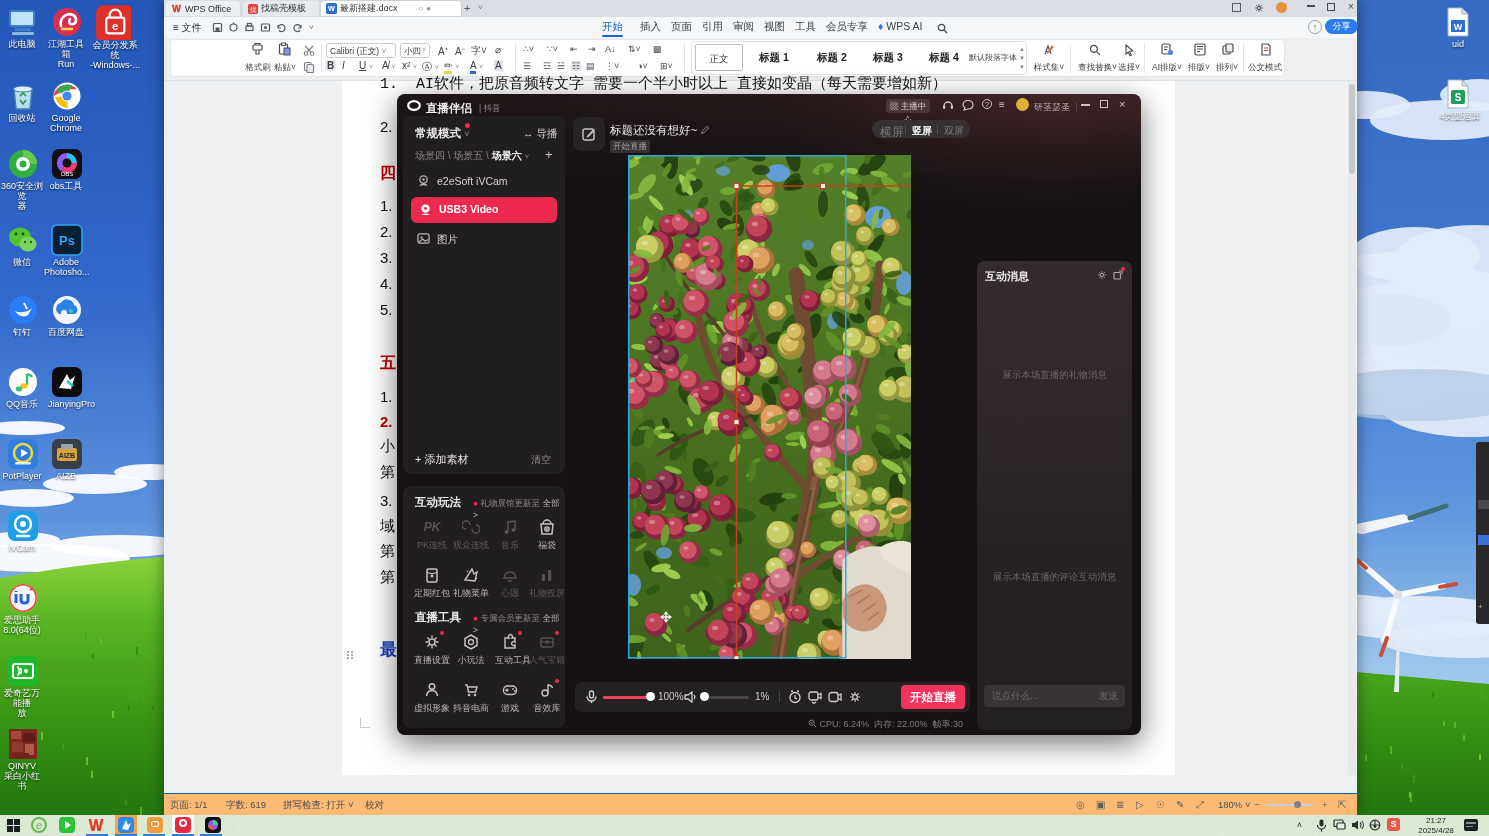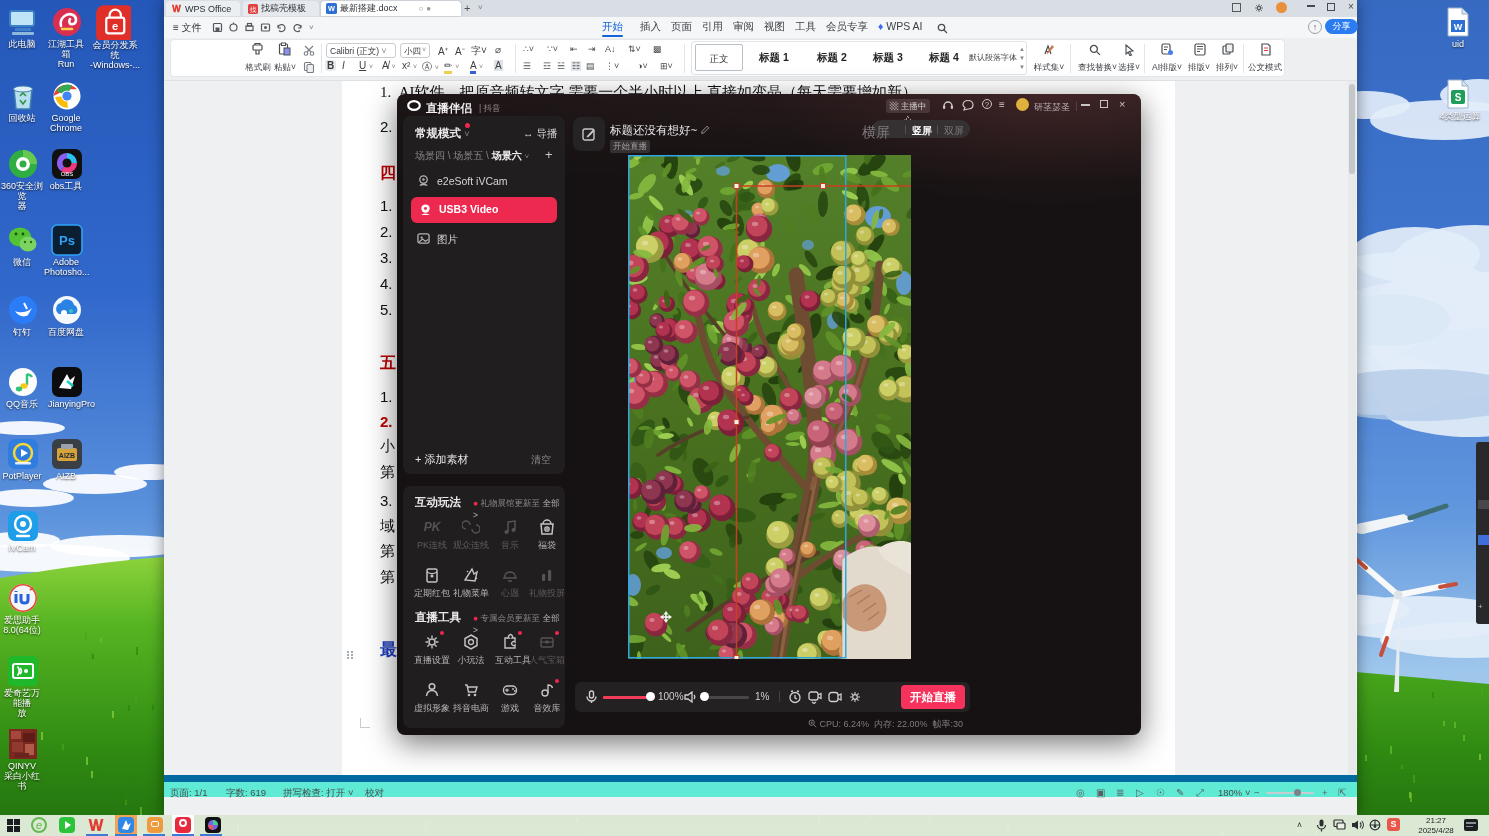--- a/index.html
+++ b/index.html
@@ -6,21 +6,21 @@
 .abs{position:absolute}
 .lbl{position:absolute;color:#fff;font-size:9px;text-align:center;text-shadow:0 1px 2px rgba(0,0,0,.8);line-height:10px}
 .ic{position:absolute}
 .wps{position:absolute;left:164px;top:0;width:1193px;height:815px;background:#eef0f1;box-shadow:0 0 14px rgba(0,0,0,.45)}
 .tabbar{position:absolute;left:0;top:0;width:100%;height:17px;background:#d9dee4}
 .tab{position:absolute;top:1px;height:15px;border-radius:4px 4px 0 0;font-size:8.5px;color:#2c2f33;display:flex;align-items:center;padding:0 5px;gap:3px;white-space:nowrap;overflow:hidden}
 .row2{position:absolute;left:0;top:17px;width:100%;height:21px;background:#f4f6f8}
 .ribbon{position:absolute;left:0;top:38px;width:100%;height:43px;background:#edeff1;border-bottom:1px solid #dfe2e5}
 .rtab{position:absolute;top:3px;font-size:10.5px;color:#3b3e42}
 .doc{position:absolute;left:178px;top:81px;width:833px;height:694px;background:#fff}
-.statusbar{position:absolute;left:0;top:775px;width:100%;height:22px;background:#5eead4;border-top:7px solid #0369a1;font-size:9.5px;color:#4a4d50}
+.statusbar{position:absolute;left:0;top:793px;width:100%;height:22px;background:#fdba74;border-top:1px solid #0369a1;font-size:9.5px;color:#4a4d50}
 .app{position:absolute;left:397px;top:94px;width:744px;height:641px;background:#161213;border-radius:8px;box-shadow:0 8px 30px rgba(0,0,0,.55);overflow:hidden}
 .panelL{position:absolute;left:6px;background:#211e1f;border-radius:8px;width:162px}
 .dimtxt{color:#5f5b5c}
 .britxt{color:#bab6b7}
 .gridlbl{position:absolute;font-size:9px;width:40px;text-align:center}
 .taskbar{position:absolute;left:0;top:815px;width:100%;height:21px;background:rgba(234,241,227,.93)}
 .tray{position:absolute;font-size:8.5px;color:#1c1e20}
 .reddot{position:absolute;width:5px;height:5px;border-radius:50%;background:#f0284a}
 </style></head><body>
 <svg class="abs" style="left:0;top:0" width="1489" height="836" viewBox="0 0 1489 836">
@@ -571,21 +571,21 @@
       </svg>
       <div class="abs" style="left:1048px;top:24px;width:30px;text-align:center;font-size:8.5px;color:#3b3e42;white-space:nowrap">排列˅</div>
       <div class="abs" style="left:1079px;top:6px;width:1px;height:29px;background:#e3e6e9"></div>
       <svg class="abs" style="left:1096px;top:5px" width="12" height="13" viewBox="0 0 12 13">
         <path d="M2,1 L8,1 L10,3 L10,12 L2,12 Z" fill="none" stroke="#4a4e52" stroke-width="1.2"></path>
         <path d="M4,5 L8,5 M4,7.5 L8,7.5" stroke="#e04040" stroke-width="1"></path>
       </svg>
       <div class="abs" style="left:1084px;top:24px;width:34px;text-align:center;font-size:8.5px;color:#3b3e42;white-space:nowrap">公文模式</div>
     </div>
     <div class="doc"></div>
-    <div class="abs" style="left:216px;top:83px;width:780px;font-size:15px;color:#111;font-family:Liberation Serif, serif;white-space:nowrap;overflow:hidden">1.&nbsp;&nbsp;AI软件，把原音频转文字 需要一个半小时以上 直接如变晶（每天需要增如新）</div>
+    <div class="abs" style="left:216px;top:74px;width:780px;font-size:15px;color:#111;font-family:Liberation Mono, monospace;white-space:nowrap;overflow:hidden">1.&nbsp;&nbsp;AI软件，把原音频转文字 需要一个半小时以上 直接如变晶（每天需要增如新）</div>
     <div class="abs" style="left:216px;top:118px;font-size:15px;color:#111;font-weight:normal;font-family:'Liberation Sans',sans-serif">2.</div>
     <div class="abs" style="left:216px;top:163px;font-size:16px;color:#c00000;font-weight:bold;font-family:'Liberation Sans',sans-serif">四</div>
     <div class="abs" style="left:216px;top:197px;font-size:15px;color:#111;font-weight:normal;font-family:'Liberation Sans',sans-serif">1.</div>
     <div class="abs" style="left:216px;top:223px;font-size:15px;color:#111;font-weight:normal;font-family:'Liberation Sans',sans-serif">2.</div>
     <div class="abs" style="left:216px;top:249px;font-size:15px;color:#111;font-weight:normal;font-family:'Liberation Sans',sans-serif">3.</div>
     <div class="abs" style="left:216px;top:275px;font-size:15px;color:#111;font-weight:normal;font-family:'Liberation Sans',sans-serif">4.</div>
     <div class="abs" style="left:216px;top:301px;font-size:15px;color:#111;font-weight:normal;font-family:'Liberation Sans',sans-serif">5.</div>
     <div class="abs" style="left:216px;top:353px;font-size:16px;color:#c00000;font-weight:bold;font-family:'Liberation Sans',sans-serif">五</div>
     <div class="abs" style="left:216px;top:388px;font-size:15px;color:#111;font-weight:normal;font-family:'Liberation Sans',sans-serif">1.</div>
     <div class="abs" style="left:216px;top:413px;font-size:15px;color:#c00000;font-weight:bold;font-family:'Liberation Sans',sans-serif">2.</div>
@@ -836,21 +836,21 @@
     </div>
     <div class="abs" style="left:176px;top:23px;width:32px;height:34px;background:#262324;border-radius:8px"><svg width="14" height="14" viewBox="0 0 14 14" style="margin:10px 0 0 9px">
         <rect x="1" y="2" width="11" height="11" rx="2" fill="none" stroke="#cac6c7" stroke-width="1.4"></rect>
         <path d="M5,9 L11,2.5 L12.5,4 L6.5,10 L4.5,10.5 Z" fill="#cac6c7"></path>
       </svg></div>
     <div class="abs" style="left:213px;top:29px;font-size:11.5px;color:#eae7e8">标题还没有想好~ <svg width="10" height="10" viewBox="0 0 12 12" style="vertical-align:-1px">
         <path d="M2,10 L2.5,7.5 L8.5,1.5 L10.5,3.5 L4.5,9.5 Z" fill="none" stroke="#999495" stroke-width="1.2"></path>
       </svg></div>
     <div class="abs" style="left:213px;top:46px;width:40px;height:13px;background:#353132;border-radius:2px;font-size:8.5px;color:#a5a0a2;text-align:center;line-height:13px">开始直播</div>
     <div class="abs" style="left:475px;top:26px;width:98px;height:18px;background:#353031;border-radius:9px"></div>
-    <div class="abs" style="left:465px;top:30px;font-size:14px;color:#7d7879">横屏</div>
+    <div class="abs" style="left:483px;top:30px;font-size:12px;color:#7d7879">横屏</div>
     <div class="abs" style="left:508px;top:31px;width:1px;height:9px;background:#564f50"></div>
     <div class="abs" style="left:515px;top:30px;font-size:10px;font-weight:bold;color:#fff">竖屏</div>
     <div class="abs" style="left:540px;top:31px;width:1px;height:9px;background:#564f50"></div>
     <div class="abs" style="left:547px;top:30px;font-size:10px;color:#7d7879">双屏</div>
     <div class="abs" style="left:231px;top:61px;width:283px;height:504px;background:#000">
       <svg width="283" height="504" viewBox="0 0 283 504" style="position:absolute;left:0;top:0">
         <defs>
           <linearGradient id="bgg" x1="0" y1="0" x2="0" y2="1">
             <stop offset="0" stop-color="#54802a"></stop>
             <stop offset="0.5" stop-color="#49711f"></stop>
@@ -1794,12 +1794,29 @@
     <svg class="abs" style="left:451px;top:596px" width="14" height="14" viewBox="0 0 18 18">
       <circle cx="9" cy="9" r="3" stroke="#d3cfd0" stroke-width="1.5" fill="none"></circle>
       <path d="M9,2.5 L9,5 M9,13 L9,15.5 M2.5,9 L5,9 M13,9 L15.5,9 M4.4,4.4 L6.2,6.2 M11.8,11.8 L13.6,13.6 M13.6,4.4 L11.8,6.2 M6.2,11.8 L4.4,13.6" stroke="#d3cfd0" stroke-width="1.4"></path>
     </svg>
     <div class="abs" style="left:504px;top:591px;width:64px;height:24px;background:#f5325c;border-radius:4px;font-size:11.5px;font-weight:bold;color:#fff;text-align:center;line-height:24px">开始直播</div>
     <div class="abs" style="right:178px;top:624px;font-size:9px;color:#7f7b7c;white-space:nowrap"><svg width="9" height="9" viewBox="0 0 11 11" style="vertical-align:-1px">
         <circle cx="4.5" cy="4.5" r="3.2" fill="none" stroke="#7f7b7c" stroke-width="1.2"></circle>
         <path d="M7,7 L10,10" stroke="#7f7b7c" stroke-width="1.2"></path>
         <path d="M3,4.5 L6,4.5 M4.5,3 L4.5,6" stroke="#7f7b7c" stroke-width="0.9"></path>
       </svg> CPU: 6.24% &nbsp;内存: 22.00% &nbsp;帧率:30</div>
+    <div class="abs" style="left:580px;top:167px;width:155px;height:469px;background:linear-gradient(180deg,#342b2e,#2c2527 45%,#262123 60%,#232021);border-radius:8px">
+      <div class="abs" style="left:8px;top:8px;font-size:11px;font-weight:bold;color:#ece9ea">互动消息</div>
+      <svg class="abs" style="left:120px;top:9px" width="10" height="10" viewBox="0 0 18 18">
+        <circle cx="9" cy="9" r="3" stroke="#a8a2a4" stroke-width="1.8" fill="none"></circle>
+        <path d="M9,2 L9,5 M9,13 L9,16 M2,9 L5,9 M13,9 L16,9 M4,4 L6.2,6.2 M11.8,11.8 L14,14 M14,4 L11.8,6.2 M6.2,11.8 L4,14" stroke="#a8a2a4" stroke-width="1.6"></path>
+      </svg>
+      <svg class="abs" style="left:136px;top:9px" width="10" height="10" viewBox="0 0 10 10">
+        <rect x="1" y="2.5" width="6.5" height="6.5" rx="1" fill="none" stroke="#a8a2a4" stroke-width="1.2"></rect>
+        <path d="M6,1 L9,1 L9,4" fill="none" stroke="#a8a2a4" stroke-width="1.2"></path>
+      </svg>
+      <div class="reddot" style="left:144px;top:6px;width:4px;height:4px"></div>
+      <div class="abs" style="left:0;top:108px;width:155px;text-align:center;font-size:9.5px;color:#6f6769">展示本场直播的礼物消息</div>
+      <div class="abs" style="left:0;top:310px;width:155px;text-align:center;font-size:9.5px;color:#6f6769">展示本场直播的评论互动消息</div>
+      <div class="abs" style="left:7px;top:424px;width:141px;height:22px;background:#393335;border-radius:4px"></div>
+      <div class="abs" style="left:15px;top:429px;font-size:9.5px;color:#6f696b">说点什么...</div>
+      <div class="abs" style="left:122px;top:429px;font-size:9.5px;color:#6f696b">发送</div>
+    </div>
   </div>
 </body></html>

